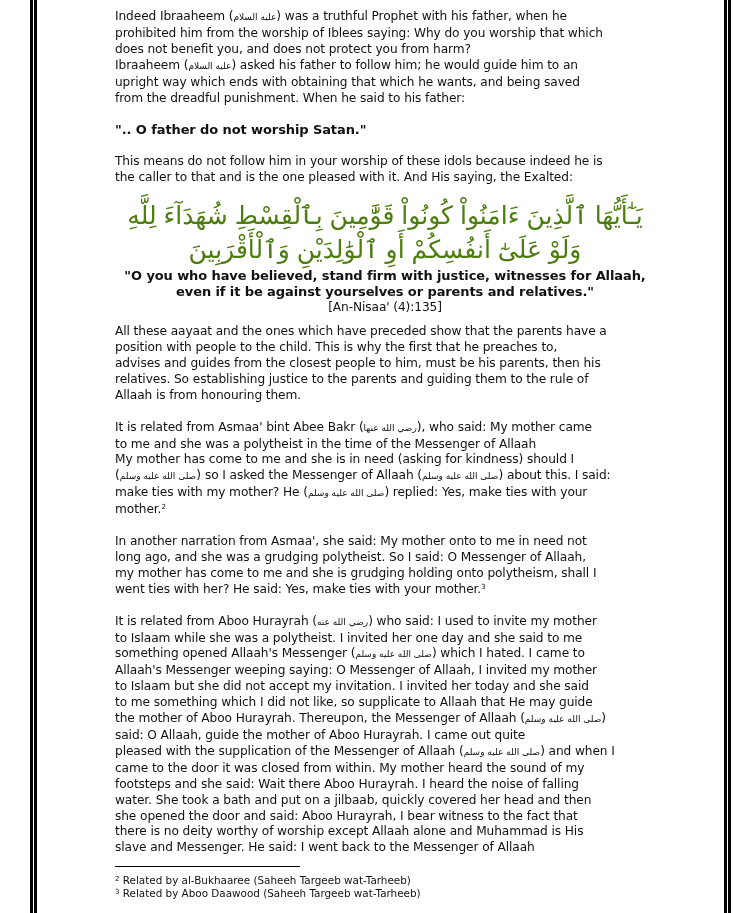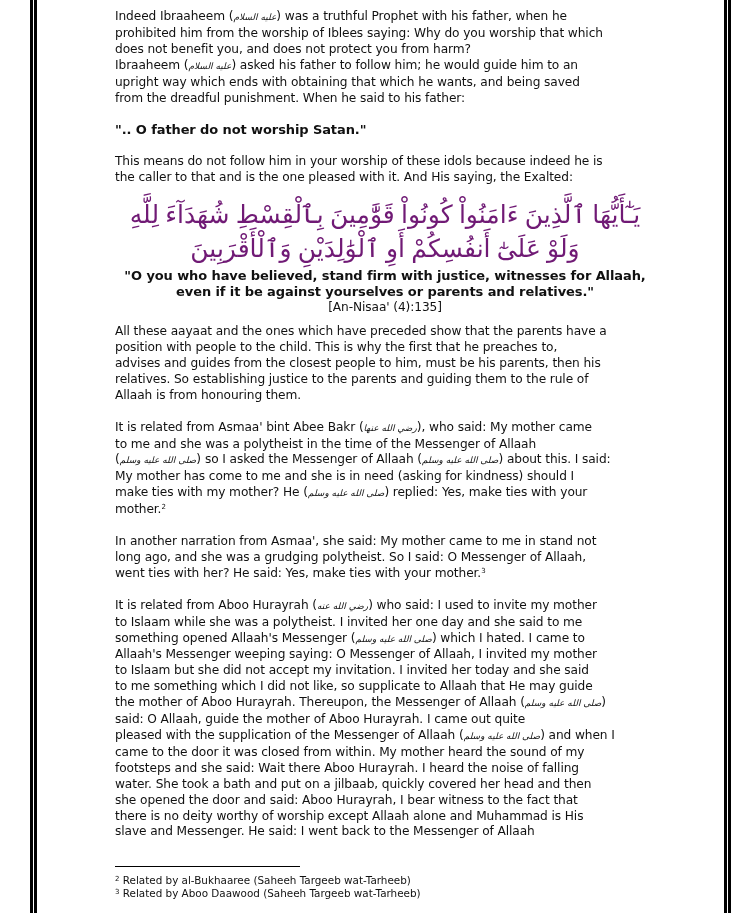--- a/index.html
+++ b/index.html
@@ -11,24 +11,24 @@
   .br2 { left: 728px; width: 3px; }
   .page {
     position: absolute; left: 115px; top: 9px; width: 540px;
     font-family: "DejaVu Sans", sans-serif; font-size: 12.2px; line-height: 15.9px;
     color: #111; letter-spacing: -0.1px;
   }
   .page p { margin: 0 0 16px 0; }
   .line { display: block; white-space: nowrap; }
   .b { font-weight: normal; }
   .quote { font-weight: bold; font-size: 13px; margin: 0 0 16px 0; }
-  .ar { font-family: "DejaVu Sans", sans-serif; font-size: 9px; font-style: italic; }
+  .ar { font-family: "DejaVu Sans", sans-serif; font-size: 9px; }
   .arabic-verse {
-    direction: rtl; text-align: center; font-family: Liberation Serif, serif;
-    font-size: 25px; line-height: 34px; margin: -4px 0 2px 0; color: #701a75;
+    direction: rtl; text-align: center; font-family: Liberation Sans, sans-serif;
+    font-size: 25px; line-height: 34px; margin: -4px 0 2px 0; color: #4d7c0f;
     width: 540px;
   }
   .translation { text-align: center; font-weight: bold; font-size: 13px; line-height: 16px; margin-left: -8px; width: 556px; }
   .ref { text-align: center; margin-bottom: 8px; }
   sup { font-size: 7px; vertical-align: top; line-height: 10px; font-weight: normal; }
   .fn-rule { position: absolute; left: 115px; top: 866px; width: 185px; height: 1px; background: #000; }
   .footnotes {
     position: absolute; left: 115px; top: 874px; font-family: "DejaVu Sans", sans-serif;
     font-size: 10.4px; line-height: 13px; color: #111;
   }
@@ -76,29 +76,30 @@
     <span class="line">All these aayaat and the ones which have preceded show that the parents have a</span>
     <span class="line">position with people to the child.  This is why the first that he preaches to,</span>
     <span class="line">advises and guides from the closest people to him, must be his parents, then his</span>
     <span class="line">relatives.  So establishing justice to the parents and guiding them to the rule of</span>
     <span class="line">Allaah is from honouring them.</span>
   </p>
 
   <p>
     <span class="line"><span>It is related from Asmaa' bint Abee Bakr (</span><span class="ar">رضي الله عنها</span><span>), who said: My mother came</span></span>
     <span class="line">to me and she was a polytheist in the time of the Messenger of Allaah</span>
+    <span class="line">My mother has come to me and she is in need (asking for kindness) should I</span>
     <span class="line"><span>(</span><span class="ar">صلى الله عليه وسلم</span><span>) so I asked the Messenger of Allaah (</span><span class="ar">صلى الله عليه وسلم</span><span>) about this.  I said:</span></span>
-    <span class="line">My mother has come to me and she is in need (asking for kindness) should I</span>
     <span class="line"><span>make ties with my mother?  He (</span><span class="ar">صلى الله عليه وسلم</span><span>) replied: </span><span class="b">Yes, make ties with your</span></span>
     <span class="line"><span class="b">mother.</span><sup>2</sup></span>
   </p>
 
   <p>
-    <span class="line">In another narration from Asmaa', she said: My mother came to me in stand not</span>
+    <span class="line">In another narration from Asmaa', she said: My mother onto to me in need not</span>
     <span class="line">long ago, and she was a grudging polytheist.  So I said: O Messenger of Allaah,</span>
+    <span class="line">my mother has come to me and she is grudging holding onto polytheism, shall I</span>
     <span class="line"><span>went ties with her?  He said: </span><span class="b">Yes, make ties with your mother.</span><sup>3</sup></span>
   </p>
 
   <p>
     <span class="line"><span>It is related from Aboo Hurayrah (</span><span class="ar">رضي الله عنه</span><span>) who said: I used to invite my mother</span></span>
     <span class="line">to Islaam while she was a polytheist.  I invited her one day and she said to me</span>
     <span class="line"><span>something opened Allaah's Messenger (</span><span class="ar">صلى الله عليه وسلم</span><span>) which I hated.  I came to</span></span>
     <span class="line">Allaah's Messenger weeping saying: O Messenger of Allaah, I invited my mother</span>
     <span class="line">to Islaam but she did not accept my invitation.  I invited her today and she said</span>
     <span class="line">to me something which I did not like, so supplicate to Allaah that He may guide</span>

